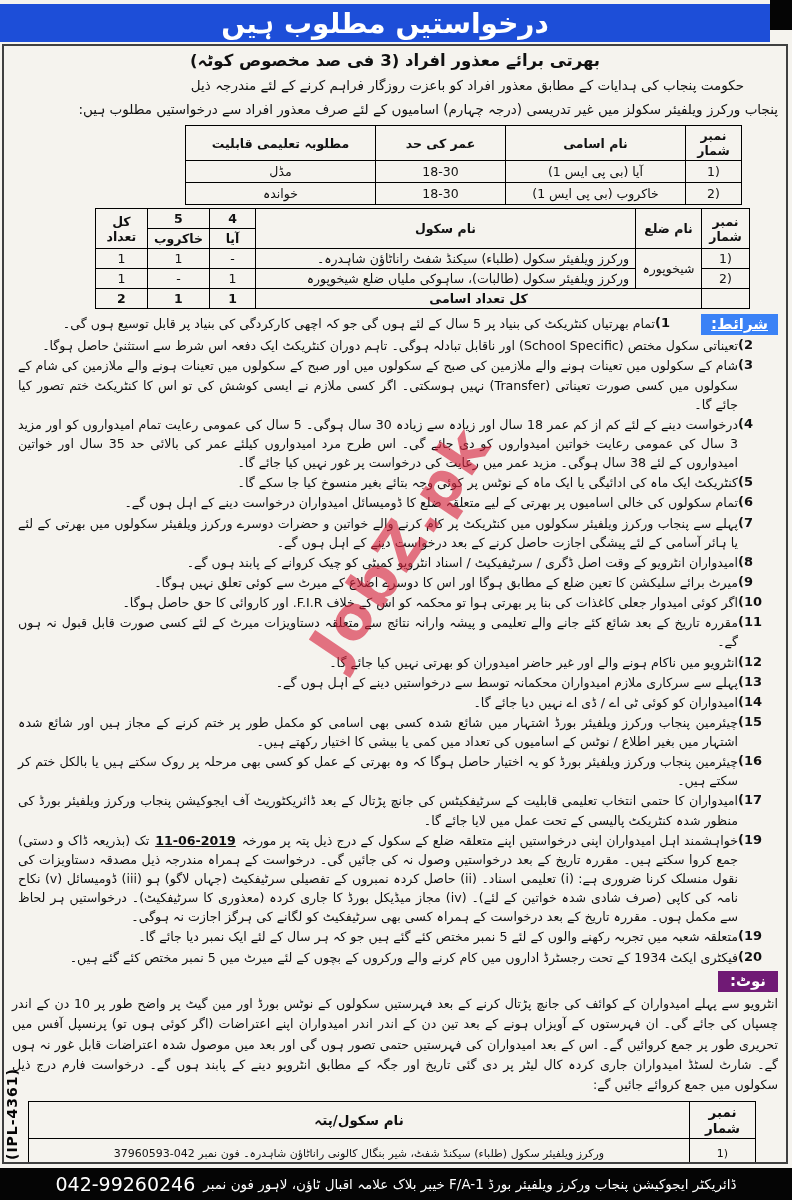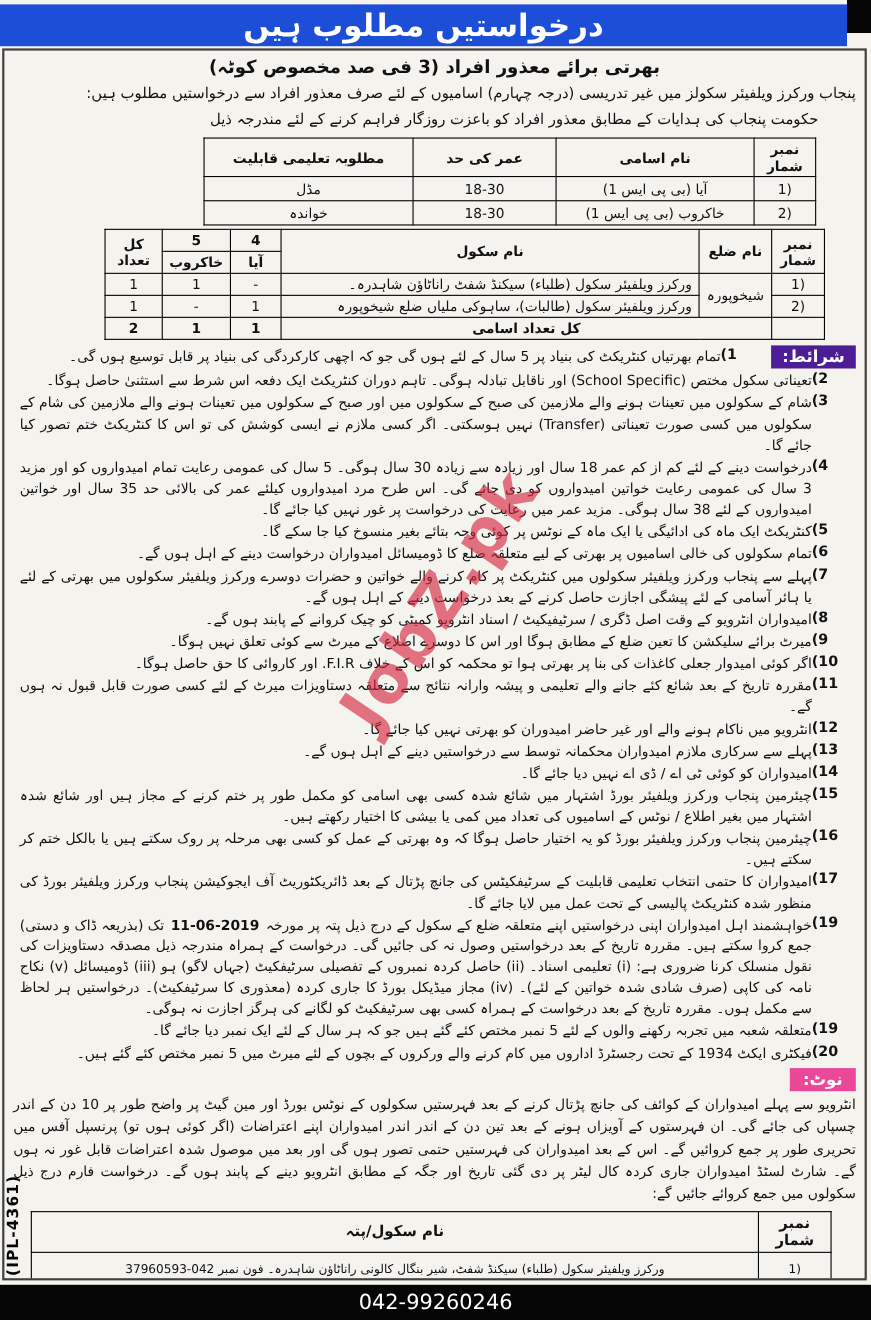--- a/index.html
+++ b/index.html
@@ -31,29 +31,29 @@
   .posts-table { margin:4px 36px 2px auto; }
   .posts-table th,.posts-table td { text-align:center; height:22px; }
   .schools-table { margin:3px 28px 2px auto; }
   .schools-table th,.schools-table td { text-align:center; }
   .num-ltr { direction:ltr; unicode-bidi:embed; }
   .sno-cell { text-align:right; width:46px; }
   
   .conds { margin-top:5px; }
   .cond-row { display:flex; direction:rtl; align-items:flex-start; margin-bottom:1px; }
   .cond-label {
-    background:#4c1d95; color:#fff; font-weight:bold; font-size:15px;
-    padding:1px 10px 2px; margin-left:6px; white-space:nowrap;
+    background:#3b82f6; color:#fff; font-weight:bold; font-size:15px;
+    padding:1px 10px 2px; margin-left:6px; white-space:nowrap;text-decoration:underline;
   }
   .cond-num { flex:0 0 40px; font-size:13px; font-weight:bold; direction:ltr; text-align:left; padding-top:1px; }
   .cond-text { flex:1; font-size:12.6px; line-height:1.52; text-align:justify; padding-left:6px; }
-  .date-hl { font-weight:bold; direction:ltr; unicode-bidi:embed; padding:0 6px; }
+  .date-hl { font-weight:bold; text-decoration:underline; direction:ltr; unicode-bidi:embed; padding:0 6px; }
   
   .note-label {
-    display:inline-block; background:#ec4899; color:#fff; font-weight:bold;
+    display:inline-block; background:#701a75; color:#fff; font-weight:bold;
     font-size:15px; padding:1px 12px 2px; margin:3px 0 2px;
   }
   .note-text { font-size:12.6px; line-height:1.62; text-align:justify; }
   
   .addr-table { margin:5px 22px 0 auto; width:728px; }
   .addr-table th { height:26px; text-align:center; font-size:13.5px; }
   .addr-table td { height:30px; text-align:center; font-size:11px; }
   .addr-sno { width:66px; }
   
   .footer-bar {
@@ -80,22 +80,22 @@
 <div class="page">
 
   <div class="title-bar">
     <span>درخواستیں مطلوب ہیں</span>
   </div>
   <div class="corner-block"></div>
 
   <div class="frame">
 
     <div class="heading">بھرتی برائے معذور افراد (3 فی صد مخصوص کوٹہ)</div>
+    <div class="intro indent">حکومت پنجاب کی ہدایات کے مطابق معذور افراد کو باعزت روزگار فراہم کرنے کے لئے مندرجہ ذیل</div>
     <div class="intro">پنجاب ورکرز ویلفیئر سکولز میں غیر تدریسی (درجہ چہارم) اسامیوں کے لئے صرف معذور افراد سے درخواستیں مطلوب ہیں:</div>
-    <div class="intro indent">حکومت پنجاب کی ہدایات کے مطابق معذور افراد کو باعزت روزگار فراہم کرنے کے لئے مندرجہ ذیل</div>
 
     <table class="posts-table">
       <tbody>
           <tr>
         <th style="width:56px">نمبر شمار</th>
         <th style="width:180px">نام اسامی</th>
         <th style="width:130px">عمر کی حد</th>
         <th style="width:190px">مطلوبہ تعلیمی قابلیت</th>
       </tr>
       <tr>
@@ -253,18 +253,19 @@
         <td>ورکرز ویلفیئر سکول (طلباء) سیکنڈ شفٹ، شیر بنگال کالونی راناٹاؤن شاہدرہ۔ فون نمبر 042-37960593</td>
       </tr>
 
     </tbody>
       </table>
   </div>
 
   <div class="side-code">(IPL-4361)</div>
 
   <div class="footer-bar">
+    <span>ڈائریکٹر ایجوکیشن پنجاب ورکرز ویلفیئر بورڈ F/A-1 خیبر بلاک علامہ اقبال ٹاؤن، لاہور فون نمبر</span>
     <span class="footer-phone">042-99260246</span>
   </div>
 
   <div class="watermark">JobZ.pk</div>
 
 </div>
 
 </body></html>

